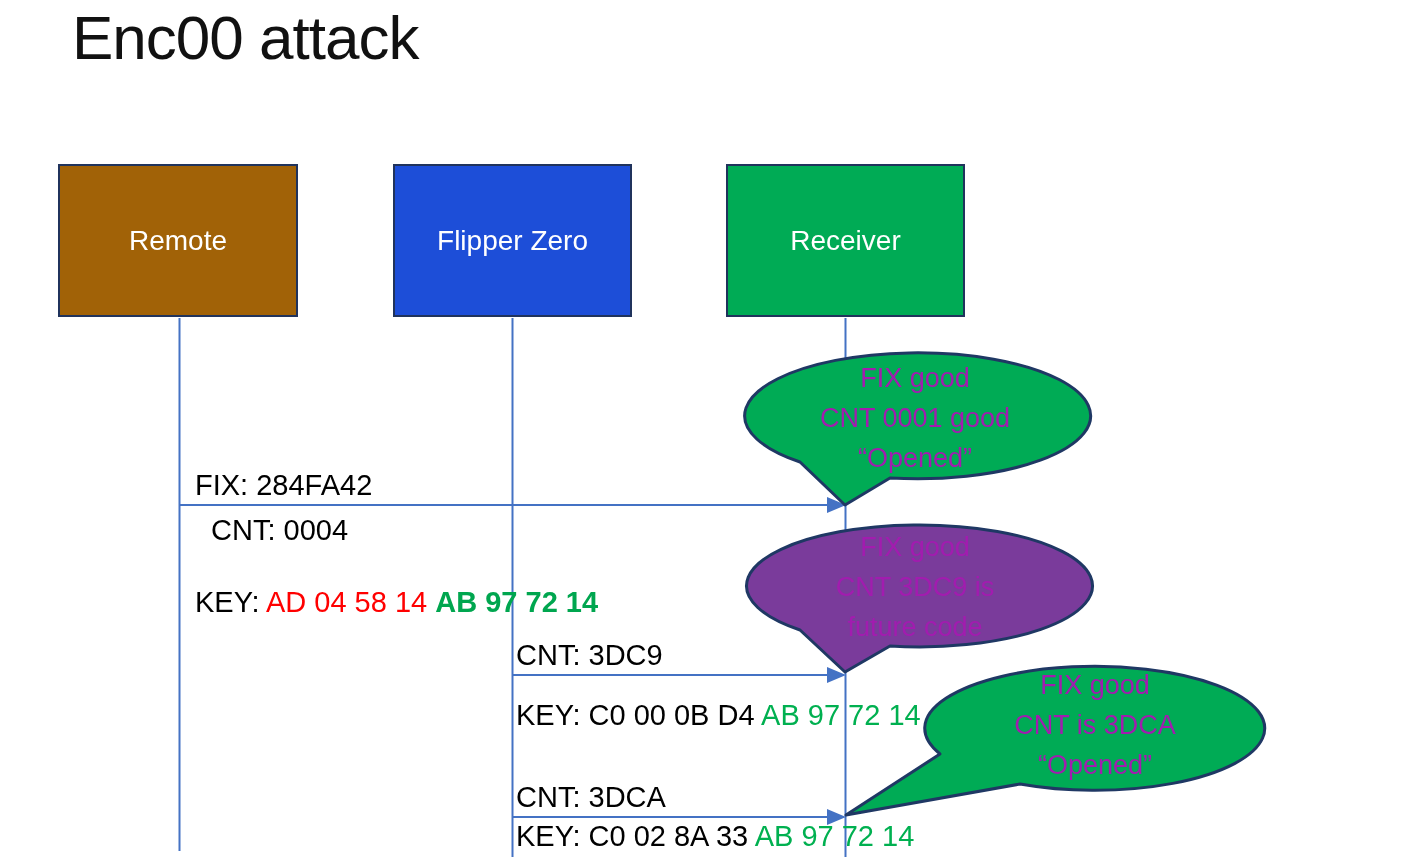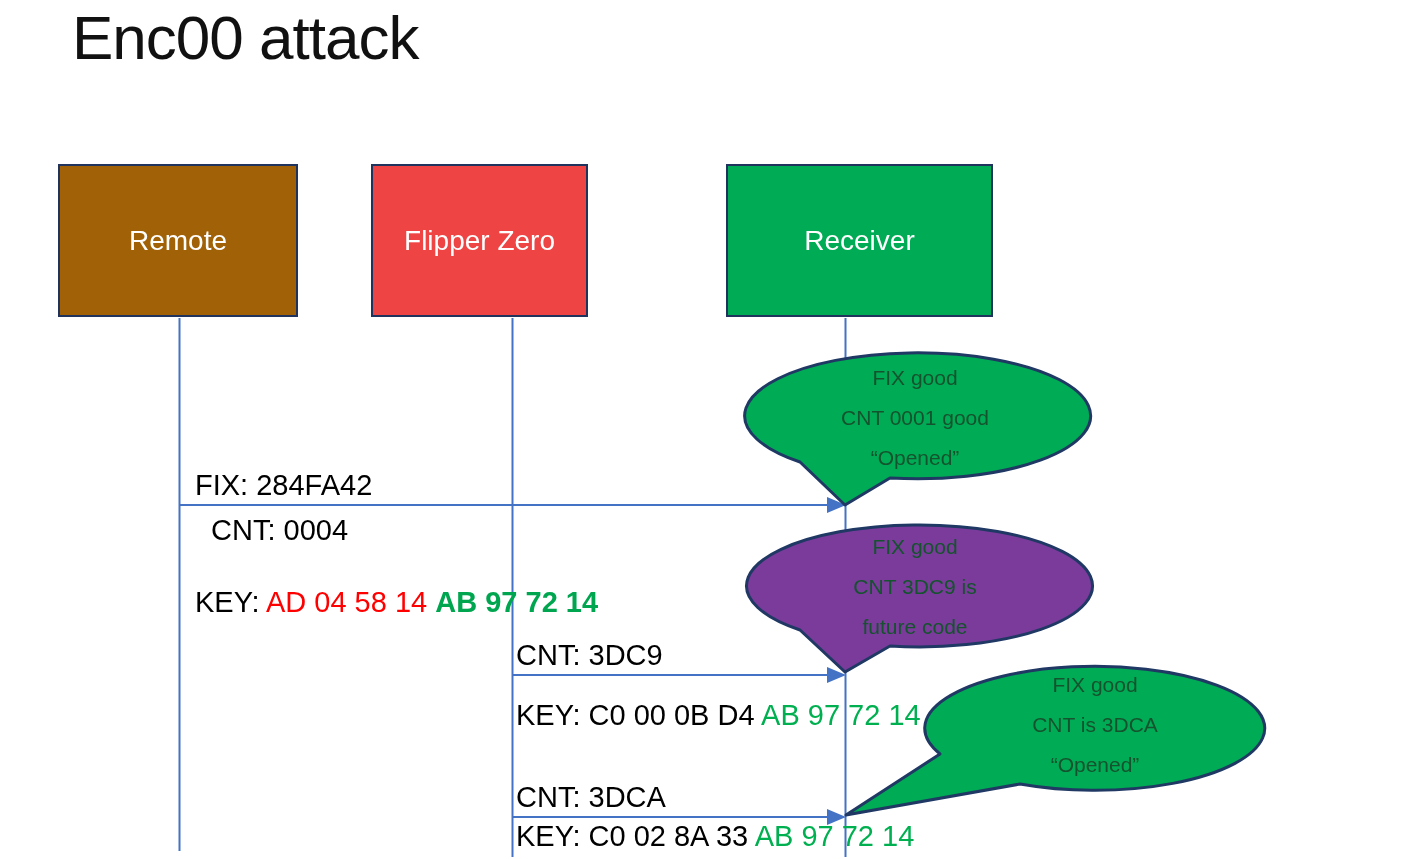--- a/index.html
+++ b/index.html
@@ -29,22 +29,22 @@
     border: 2px solid #20335C;
     box-sizing: border-box;
     display: flex;
     align-items: center;
     justify-content: center;
     color: #ffffff;
     font-size: 28px;
     z-index: 2;
   }
   .actor-remote   { left: 58px;  width: 240px; background: #a16207; }
-  .actor-flipper  { left: 371px; width: 217px; background: #ef4444; }
-  .actor-receiver { left: 726px; width: 267px; background: #00AB55; }
+  .actor-flipper  { left: 393px; width: 239px; background: #1d4ed8; }
+  .actor-receiver { left: 726px; width: 239px; background: #00AB55; }
 
   svg.diagram-layer {
     position: absolute;
     left: 0; top: 0;
     z-index: 1;
   }
 
   .msg-label {
     position: absolute;
     font-size: 29px;
@@ -53,22 +53,22 @@
     z-index: 3;
     line-height: 1.1;
   }
   .key-red   { color: #FF0000; }
   .key-green { color: #00B050; }
   .key-green-bold { color: #00A64F; font-weight: bold; }
 
   .bubble-text {
     position: absolute;
     z-index: 3;
-    color: #14532d;
-    font-size: 21px;
+    color: #a21caf;
+    font-size: 27px;
     line-height: 40px;
     text-align: center;
   }
   .bubble-text-1 { left: 742px; top: 358px; width: 346px; }
   .bubble-text-2 { left: 742px; top: 527px; width: 346px; }
   .bubble-text-3 { left: 925px; top: 665px; width: 340px; }
 </style>
 </head>
 <body>
 

